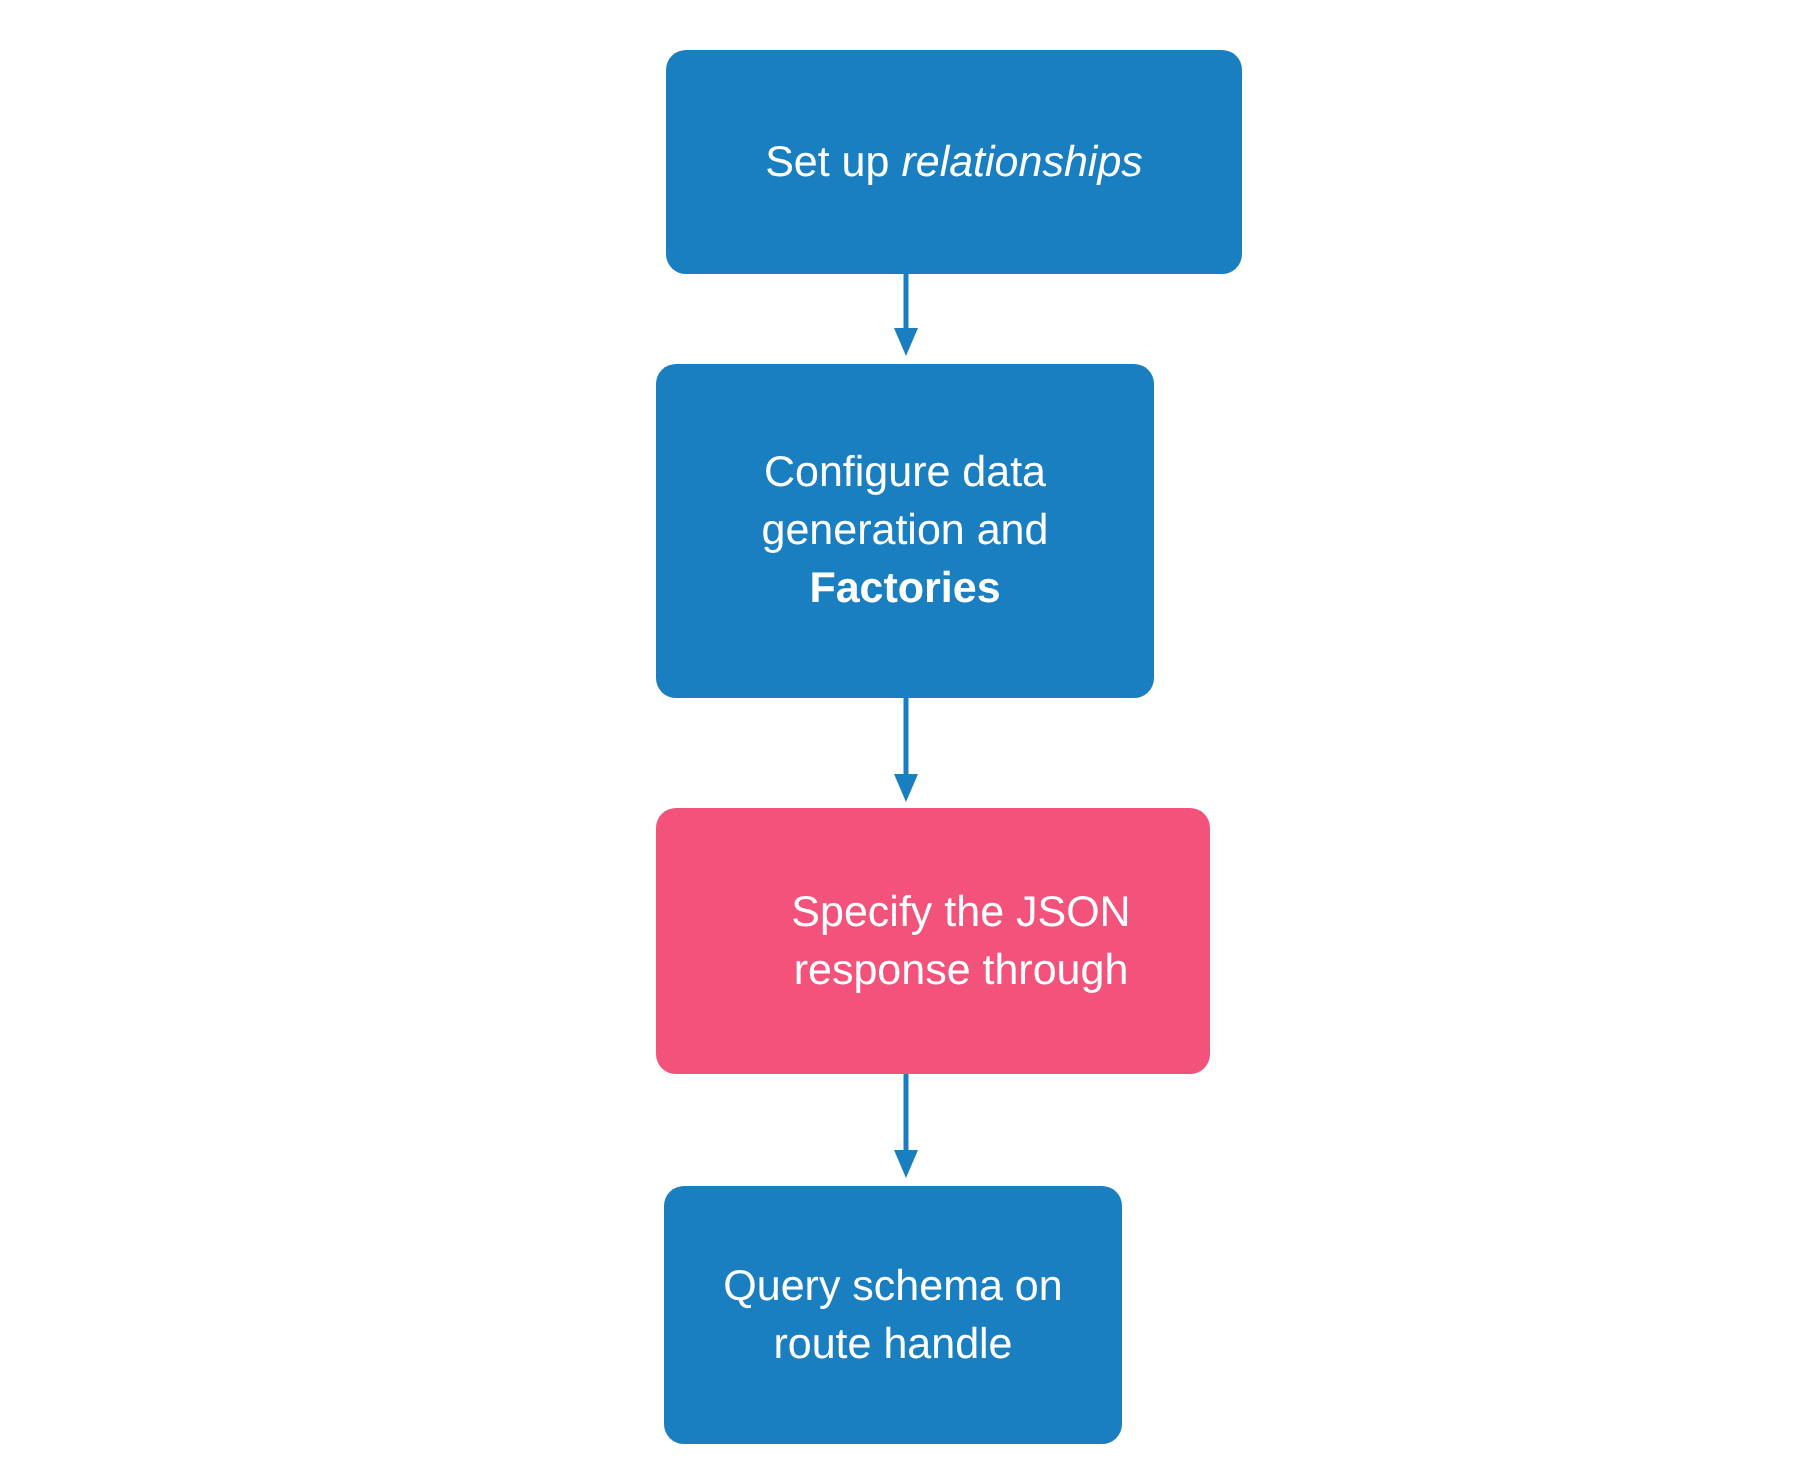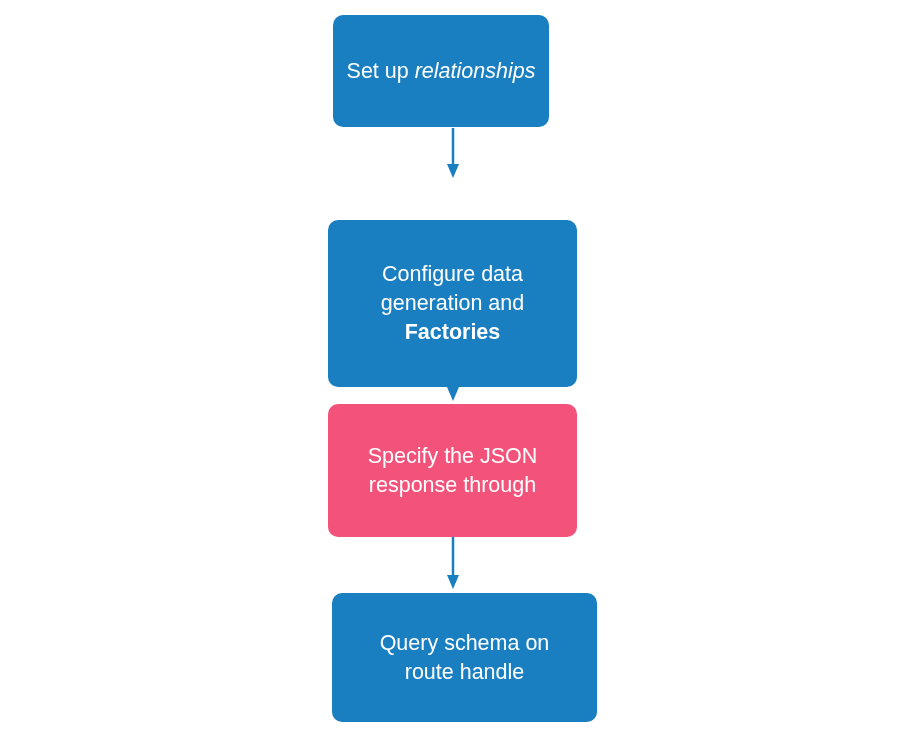--- a/index.html
+++ b/index.html
@@ -22,24 +22,24 @@
     align-items: center;
     justify-content: center;
     color: #ffffff;
     text-align: center;
     font-size: 21.5px;
     line-height: 29px;
     font-weight: 400;
   }
   .node .em { font-style: italic; }
   .node .strong { font-weight: 700; }
-  .node-1 { left: 333px; top: 15px;  width: 216px; height: 112px; }
-  .node-2 { left: 328px; top: 182px; width: 249px; height: 167px; margin-top: 38px; }
-  .node-3 { left: 328px; top: 404px; width: 249px; height: 133px; }
-  .node-4 { left: 332px; top: 593px; width: 265px; height: 129px; }
+  .node-1 { left: 333px; top: 25px;  width: 288px; height: 112px; }
+  .node-2 { left: 328px; top: 182px; width: 249px; height: 167px; }
+  .node-3 { left: 328px; top: 404px; width: 249px; height: 133px; padding-left: 28px; }
+  .node-4 { left: 332px; top: 593px; width: 229px; height: 129px; }
   .arrow {
     position: absolute;
     left: 443px;
     width: 20px;
     display: block;
   }
   .arrow-1 { top: 128px; height: 50px; }
   .arrow-2 { top: 349px; height: 52px; }
   .arrow-3 { top: 537px; height: 52px; }
 </style>

